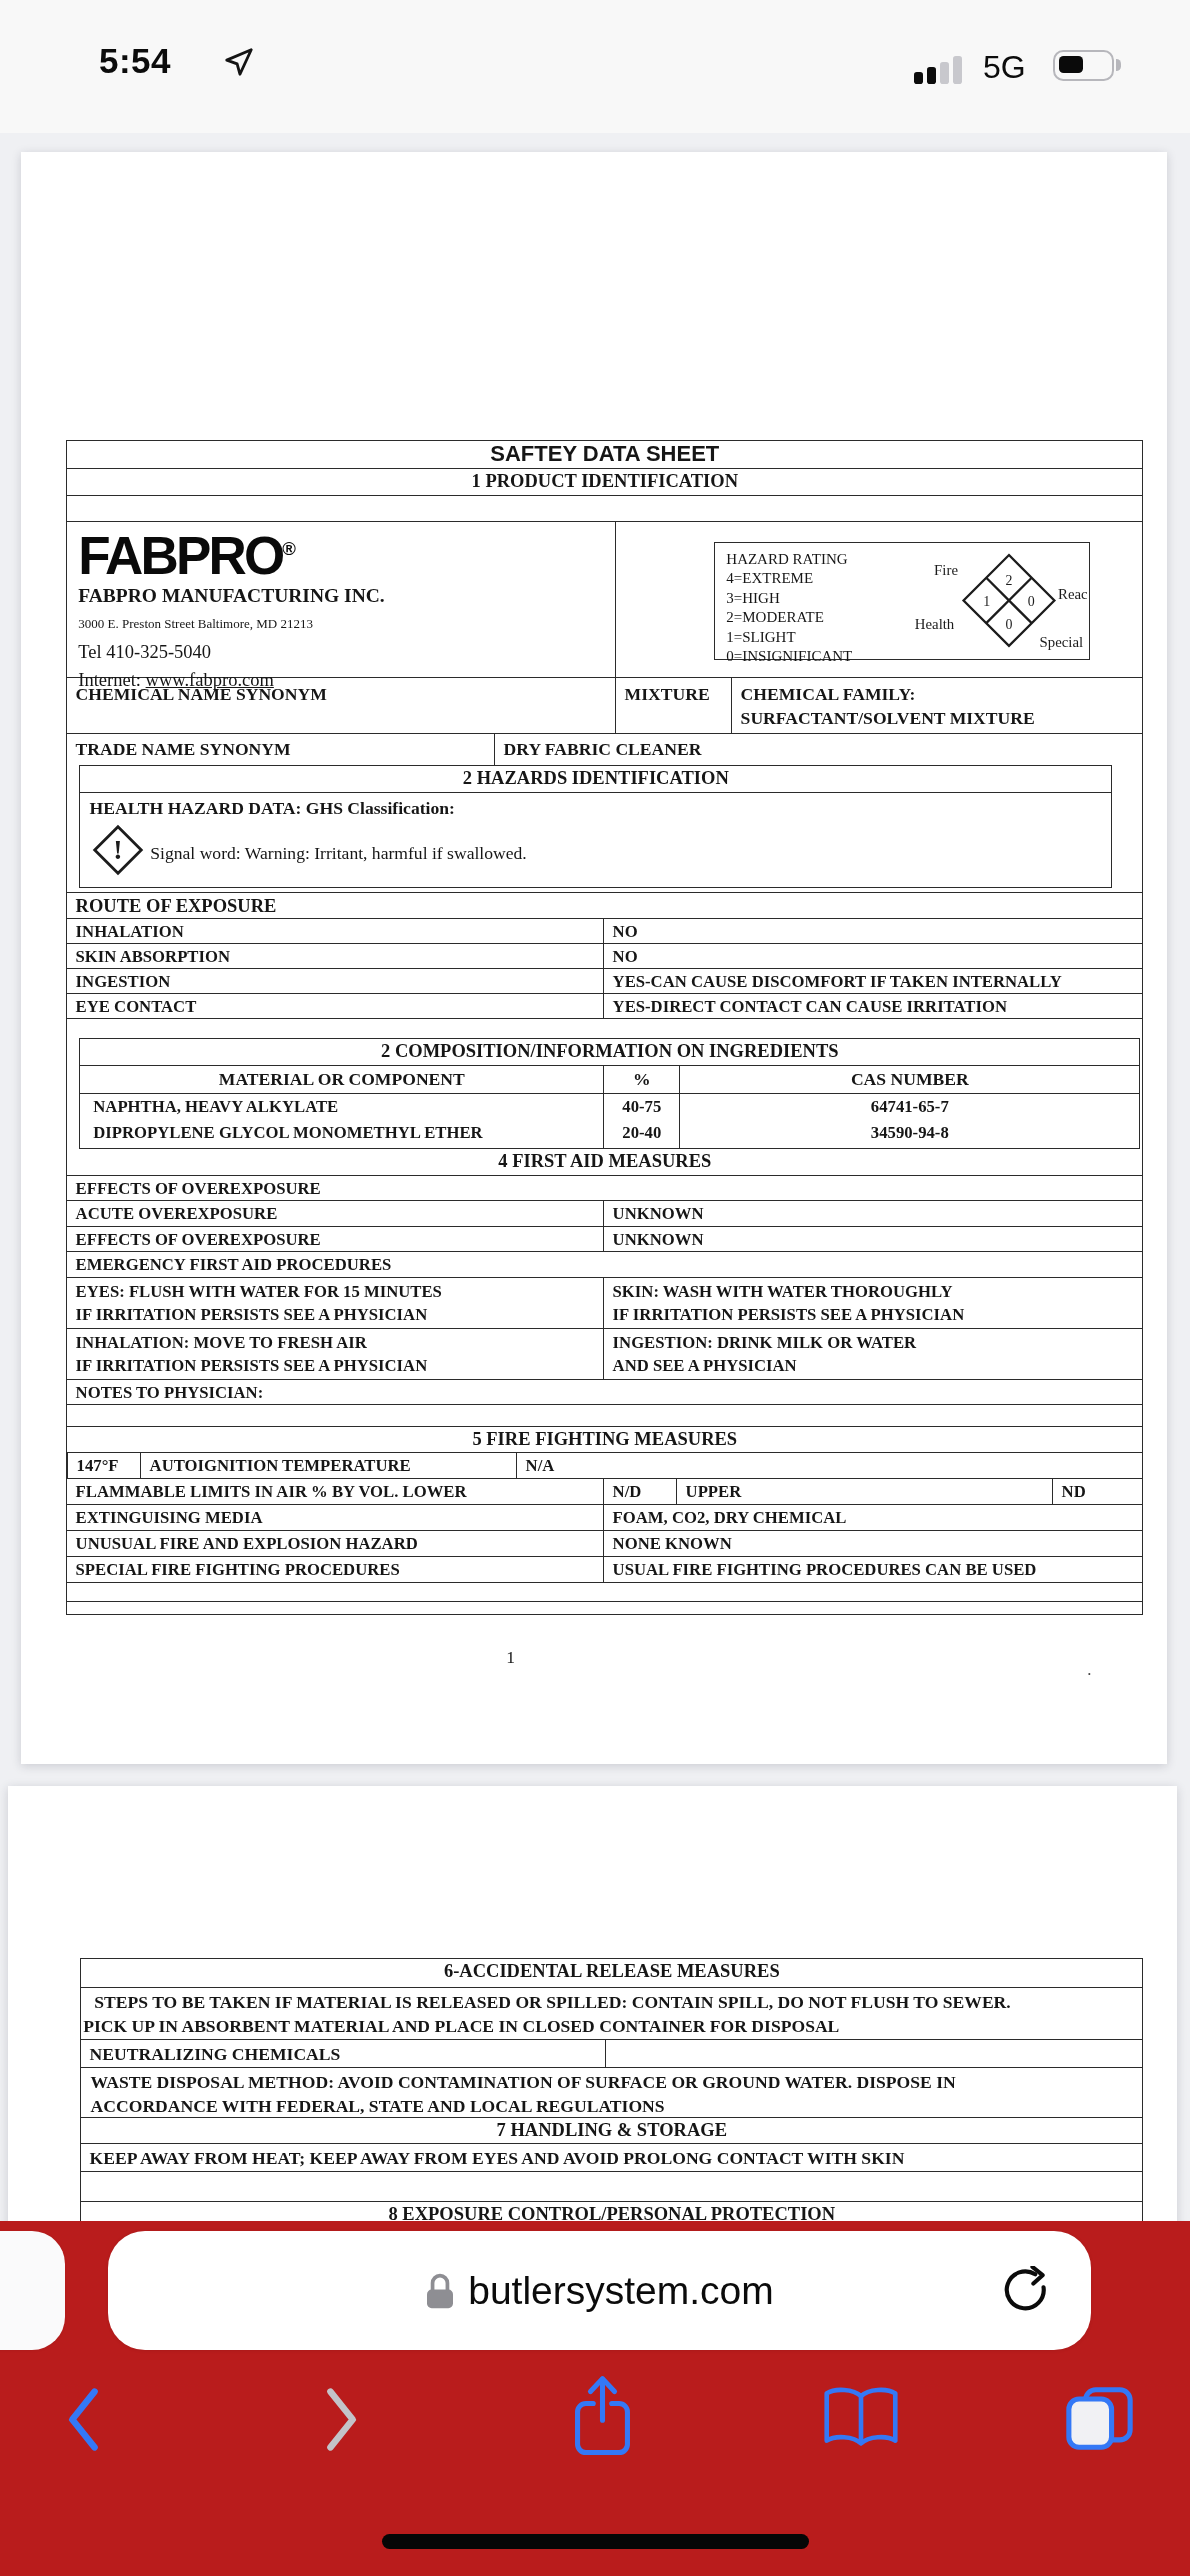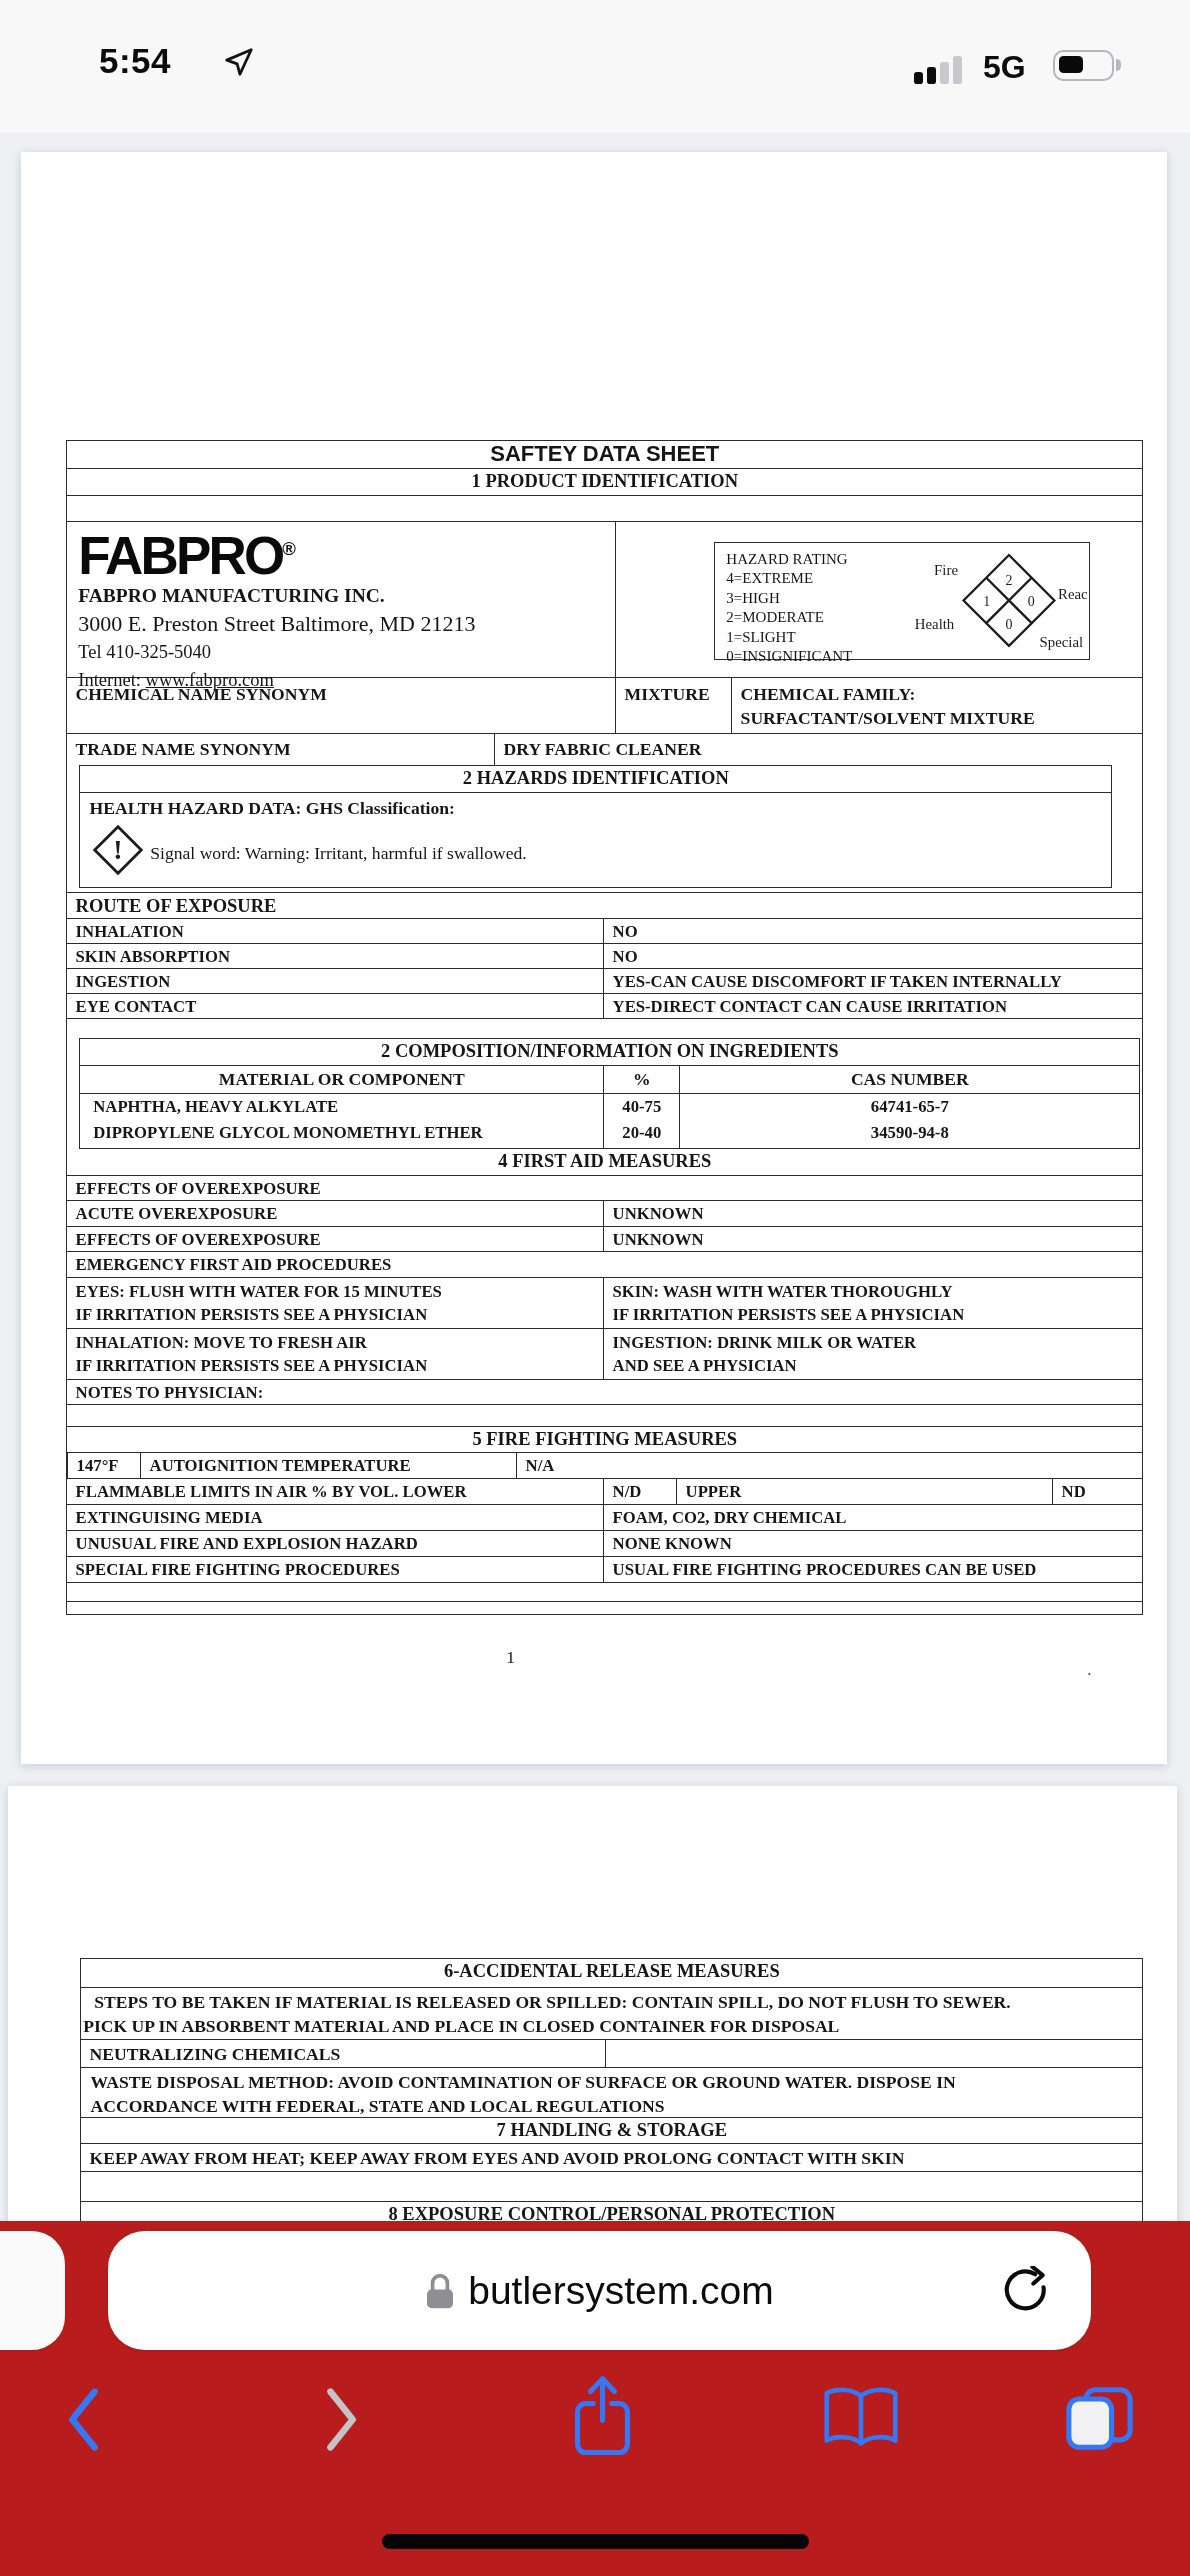--- a/index.html
+++ b/index.html
@@ -38,21 +38,21 @@
     <svg width="32" height="32" viewBox="0 0 34 34">
         <path d="M30 4 L4 15 L15 19 L18 30 Z" fill="none" stroke="#141414" stroke-width="3" stroke-linejoin="round"></path>
       </svg>
   </span>
   <span class="abs bar4" style="left:914px;top:56px;height:28px">
     <span style="height:12px;background:#0c0c0c"></span>
     <span style="height:16.7px;background:#0c0c0c"></span>
     <span style="height:22px;background:#c8c8cd"></span>
     <span style="height:28px;background:#c8c8cd"></span>
   </span>
-  <span class="abs sans" style="left:983px;top:49px;font-size:32px;font-weight:700;color:#0c0c0c">5G</span>
+  <span class="abs sans" style="left:983px;top:49px;font-size:32px;font-weight:400;color:#0c0c0c">5G</span>
   <span class="abs" style="left:1053px;top:50px;width:61px;height:31px;border:2.8px solid #b7b7bc;border-radius:10.2px;box-sizing:border-box">
     <span class="abs" style="left:3.7px;top:3.7px;width:24px;height:17.6px;background:#0a0a0a;border-radius:4.6px"></span>
   </span>
   <span class="abs" style="left:1116px;top:59px;width:4.6px;height:12px;background:#b7b7bc;border-radius:0 4.6px 4.6px 0"></span>
 </div>
 
 <div class="abs page" style="left:21.3px;top:152px;width:1146px;height:1612px">
   <div class="abs tbl ser" style="left:45px;top:288px;width:1077px">
 
     <div class="row nt ctr" style="height:27px">
@@ -64,21 +64,21 @@
     </div>
 
     <div class="row" style="height:26px"></div>
 
     <div class="row" style="height:156px;position:relative">
       <div class="cell" style="width:548px;padding-left:11px">
         <div class="sans" style="font-weight:900;font-size:53px;line-height:52px;letter-spacing:-2.8px;color:#0a0a0a">
           <span>FABPRO</span><sup style="font-size:18.5px;letter-spacing:0">®</sup>
         </div>
         <div class="b" style="font-size:19.5px;line-height:28px">FABPRO MANUFACTURING INC.</div>
-        <div style="font-size:22px;line-height:28px">3000 E. Preston Street Baltimore, MD 21213</div>
+        <div style="font-size:13px;line-height:28px">3000 E. Preston Street Baltimore, MD 21213</div>
         <div style="font-size:18.5px;line-height:28px">Tel 410-325-5040</div>
         <div style="font-size:18.5px;line-height:28px">
           <span>Internet: </span><span style="text-decoration:underline">www.fabpro.com</span>
         </div>
       </div>
       <div class="vl"></div>
 
       <div class="abs inset" style="left:647px;top:20.4px;width:376px;height:118px">
         <div class="abs" style="left:11px;top:6.5px;font-size:15px;line-height:19.5px">
           <div>HAZARD RATING</div>

